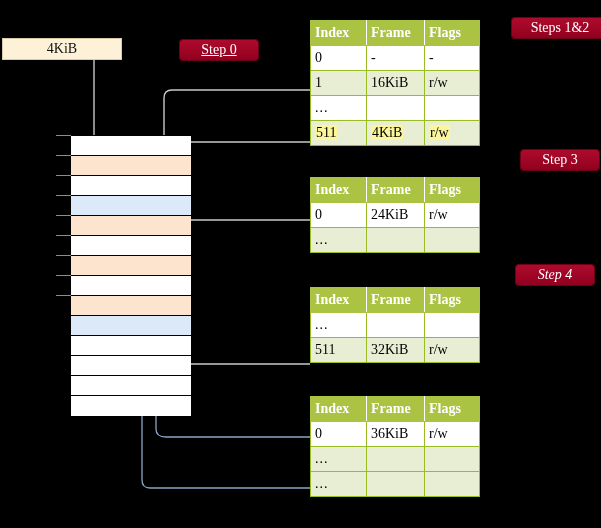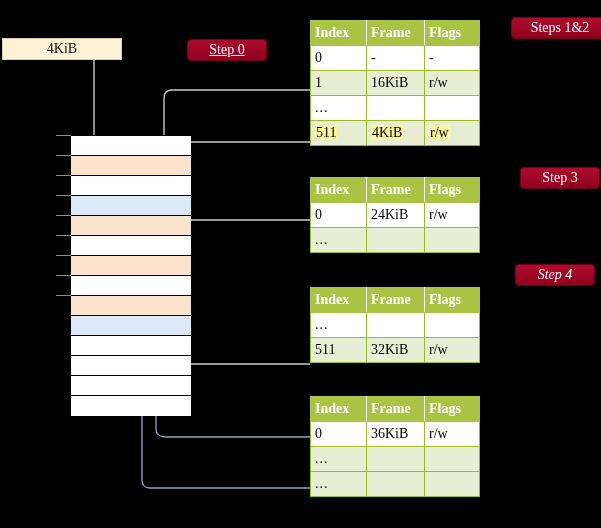--- a/index.html
+++ b/index.html
@@ -246,19 +246,19 @@
           <tr class="alt">
             <td class="col-idx"><span class="ell">...</span></td>
             <td class="col-frm"></td>
             <td class="col-flg"></td>
           </tr>
         </tbody>
       </table>
     </div>
 
   <div id="badges-host">
-      <div class="badge" style="left: 188px; top: 40px; min-width: 60px; text-decoration: underline;">Step 0</div>
+      <div class="badge" style="left: 180px; top: 40px; min-width: 60px; text-decoration: underline;">Step 0</div>
       <div class="badge" style="left: 512px; top: 18px; min-width: 78px;">Steps 1&amp;2</div>
-      <div class="badge" style="left: 521px; top: 168px; min-width: 60px;">Step 3</div>
+      <div class="badge" style="left: 521px; top: 150px; min-width: 60px;">Step 3</div>
       <div class="badge" style="left: 516px; top: 265px; min-width: 60px; font-style: italic;">Step 4</div>
     </div>
 
 </div>
 
 </body></html>

